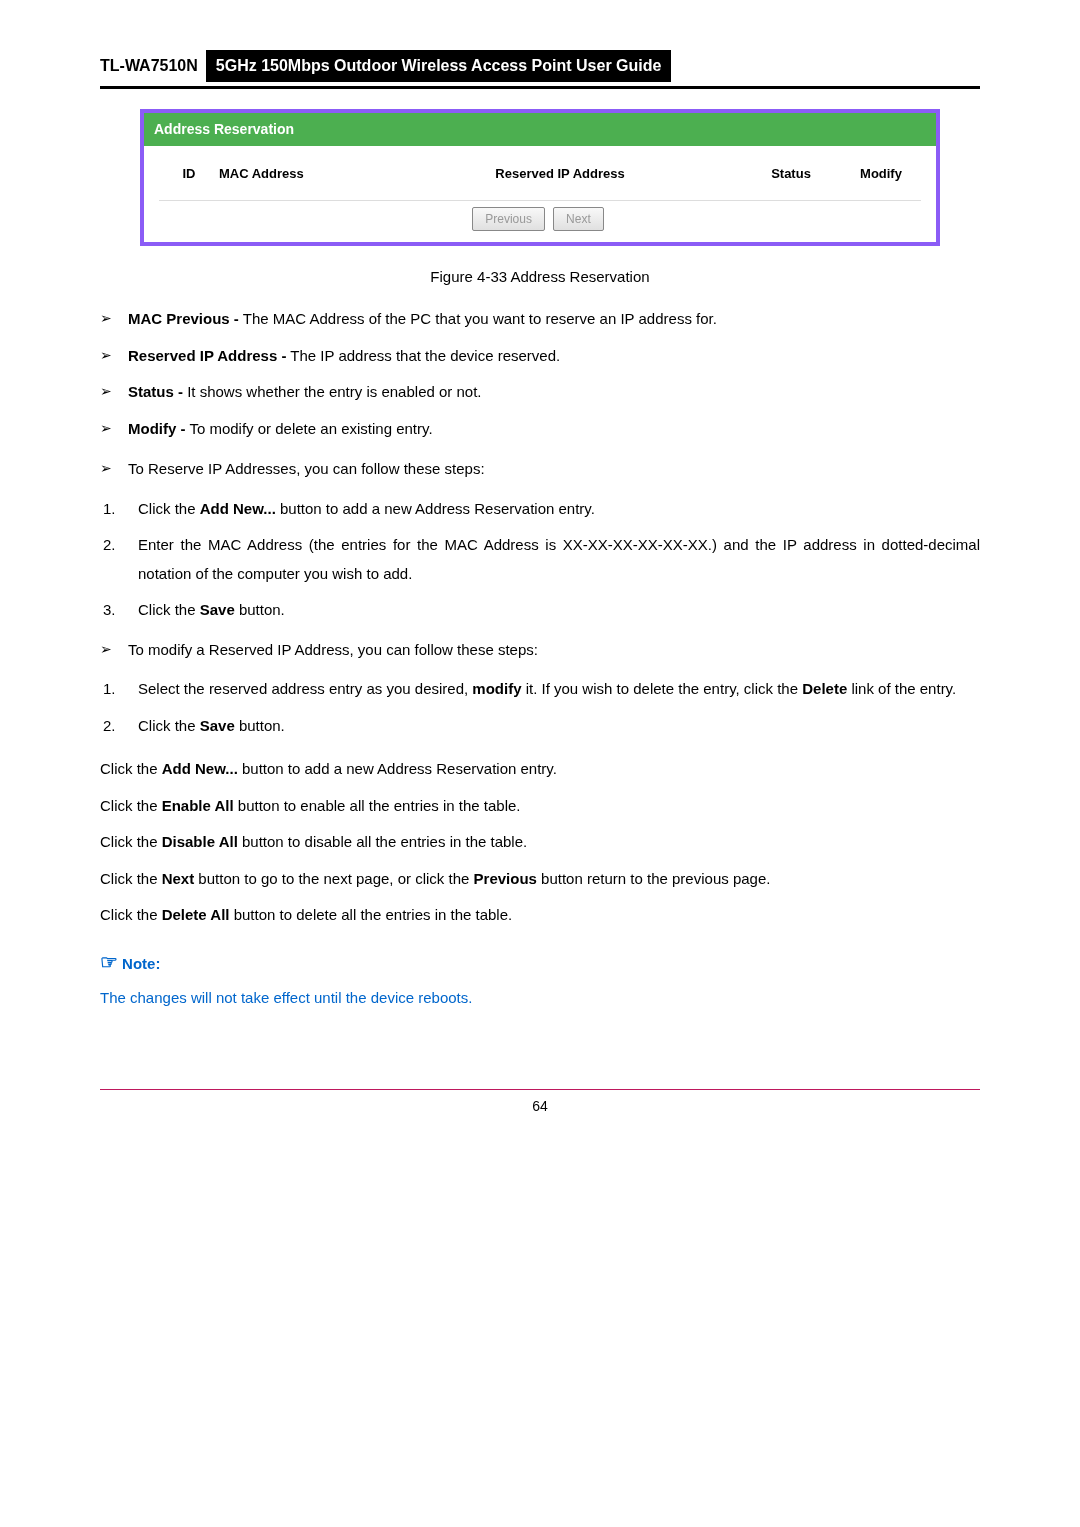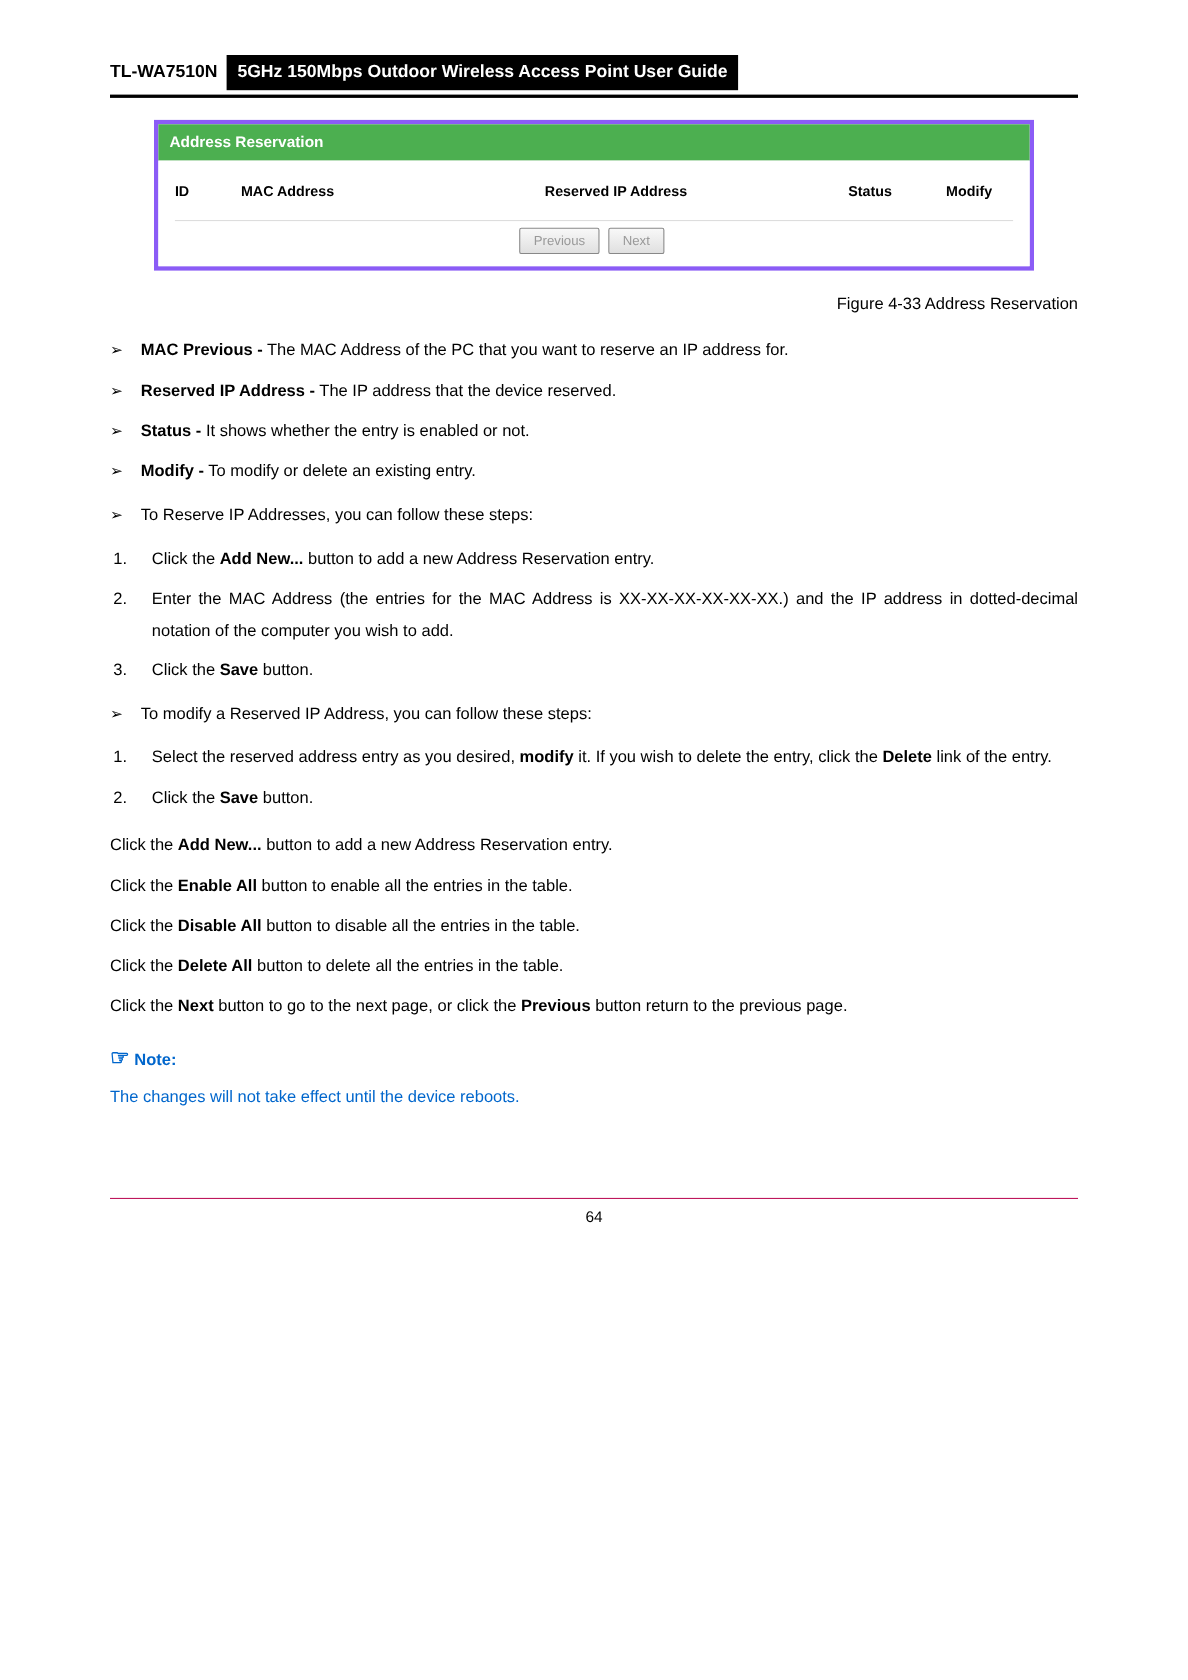--- a/index.html
+++ b/index.html
@@ -55,21 +55,21 @@
     .screenshot-body {
       background: #fff;
       padding: 10px 15px 5px;
     }
     .sc-table-head {
       display: flex;
       padding: 8px 0 16px;
       font-size: 13px;
       font-weight: bold;
     }
-    .col-id { width: 60px; }
+    .col-id { width: 60px; text-align: center; }
     .col-mac { width: 160px; }
     .col-ip { flex: 1; text-align: center; }
     .col-status { width: 100px; text-align: center; }
     .col-modify { width: 80px; text-align: center; }
     .sc-buttons {
       padding: 6px 0 16px;
     }
     .sc-btn {
       display: inline-block;
       font-size: 12px;
@@ -86,21 +86,21 @@
     }
     .sc-btn.disabled {
       color: #999;
     }
     .sc-pager {
       text-align: center;
       padding: 6px 0;
       border-top: 1px solid #ddd;
     }
     .figure-caption {
-      text-align: right;
+      text-align: center;
       margin: 15px 0 20px;
       font-size: 15px;
     }
     .bullet-list {
       margin-bottom: 18px;
     }
     .bullet-item {
       display: flex;
       margin-bottom: 14px;
     }
@@ -230,22 +230,22 @@
   <div class="numbered-item">
     <div class="num-marker">2.</div>
     <div class="num-text"><span>Click the </span><span class="bold">Save</span><span> button.</span></div>
   </div>
 </div>
 
 <div style="margin-top:18px">
   <div class="para"><span>Click the </span><span class="bold">Add New...</span><span> button to add a new Address Reservation entry.</span></div>
   <div class="para"><span>Click the </span><span class="bold">Enable All</span><span> button to enable all the entries in the table.</span></div>
   <div class="para"><span>Click the </span><span class="bold">Disable All</span><span> button to disable all the entries in the table.</span></div>
+  <div class="para"><span>Click the </span><span class="bold">Next</span><span> button to go to the next page, or click the </span><span class="bold">Previous</span><span> button return to the previous page.</span></div>
   <div class="para"><span>Click the </span><span class="bold">Delete All</span><span> button to delete all the entries in the table.</span></div>
-  <div class="para"><span>Click the </span><span class="bold">Next</span><span> button to go to the next page, or click the </span><span class="bold">Previous</span><span> button return to the previous page.</span></div>
 </div>
 
 <div style="margin-top:20px">
   <span class="note-icon">☞</span>
   <span class="note-label">Note:</span>
   <div class="note-text">The changes will not take effect until the device reboots.</div>
 </div>
 
 <div class="footer-line">
   <span>64</span>

